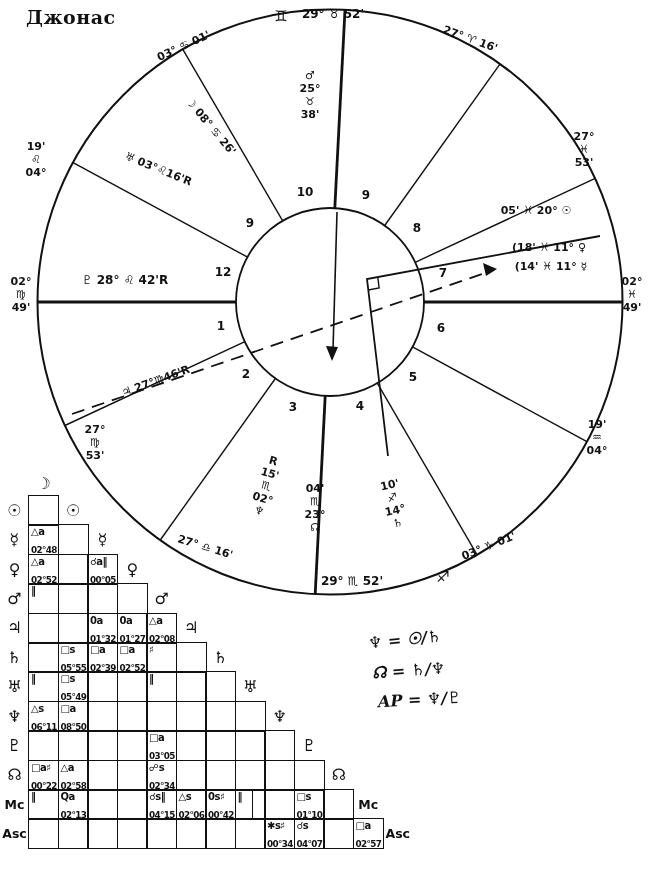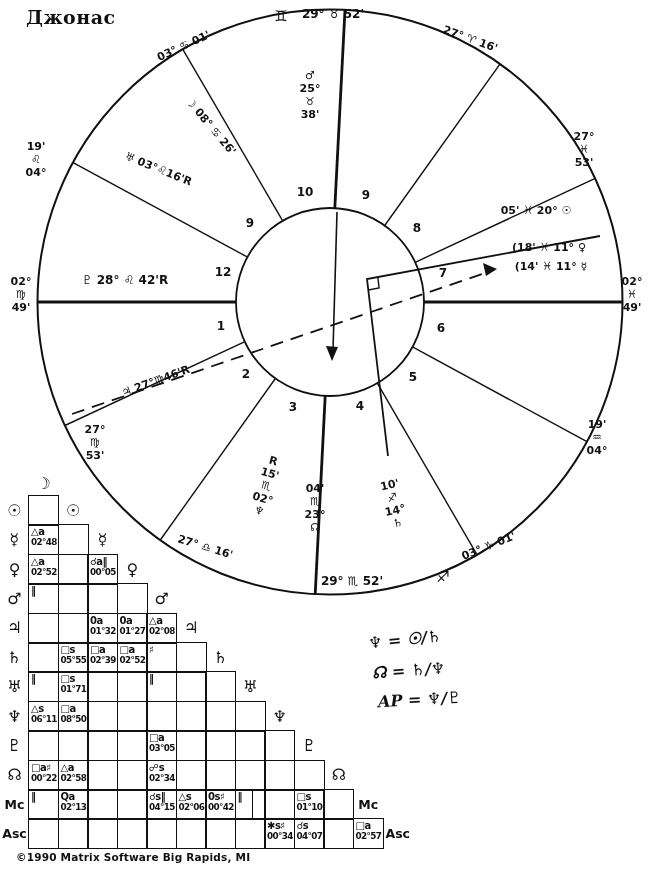--- a/index.html
+++ b/index.html
@@ -11,21 +11,21 @@
   .lbl{position:absolute;font-weight:700;font-size:11px;line-height:1.18;
        white-space:pre-line;text-align:center;transform:translate(-50%,-50%);}
   .info{position:absolute;left:2px;top:333px;font-size:10.5px;font-weight:700;line-height:14px;}
   .formula{position:absolute;font-family:"DejaVu Serif",serif;font-style:italic;
            font-weight:700;font-size:16px;white-space:nowrap;}
   .grow-label{position:absolute;width:27px;text-align:center;font-weight:700;
               transform:translateY(-50%);}
   .gcell{position:absolute;border:1.6px solid #111;box-sizing:border-box;
          background:transparent;padding:1px 1px 0 2px;overflow:hidden;}
   .gcell .asp{display:block;font-size:10px;font-weight:700;line-height:11px;letter-spacing:-.5px;}
-  .gcell .orb{display:block;font-size:8.8px;font-weight:700;line-height:10px;letter-spacing:-.6px;}
+  .gcell .orb{display:block;font-size:8.8px;font-weight:700;line-height:10px;letter-spacing:-.6px;margin-top:8px;}
   .gdiag{position:absolute;font-weight:700;text-align:center;transform:translate(-50%,-50%);}
   .copyright{position:absolute;left:16px;top:851px;font-size:10.5px;font-weight:700;letter-spacing:.2px;}
 </style>
 </head>
 <body>
 
 <div class="page">
 
   <div class="title">Джонас</div>
 
@@ -191,21 +191,21 @@
         <span class="asp">♯</span>
       </div>
       <div class="gcell" style="left: 175.5px; top: 642px; width: 31.1px; height: 31px;"></div>
       <div class="gdiag" style="left: 220.75px; top: 656.7px; font-size: 16px;">♄</div>
       <div class="grow-label" style="left: 1px; top: 686.1px; font-size: 16px;">♅</div>
       <div class="gcell" style="left: 28px; top: 671.4px; width: 31.1px; height: 31px;">
         <span class="asp">‖</span>
       </div>
       <div class="gcell" style="left: 57.5px; top: 671.4px; width: 31.1px; height: 31px;">
         <span class="asp">□s</span>
-        <span class="orb">01°71</span>
+        <span class="orb">05°49</span>
       </div>
       <div class="gcell" style="left: 87px; top: 671.4px; width: 31.1px; height: 31px;"></div>
       <div class="gcell" style="left: 116.5px; top: 671.4px; width: 31.1px; height: 31px;"></div>
       <div class="gcell" style="left: 146px; top: 671.4px; width: 31.1px; height: 31px;">
         <span class="asp">‖</span>
       </div>
       <div class="gcell" style="left: 175.5px; top: 671.4px; width: 31.1px; height: 31px;"></div>
       <div class="gcell" style="left: 205px; top: 671.4px; width: 31.1px; height: 31px;"></div>
       <div class="gdiag" style="left: 250.25px; top: 686.1px; font-size: 16px;">♅</div>
       <div class="grow-label" style="left: 1px; top: 715.5px; font-size: 16px;">♆</div>
@@ -315,14 +315,13 @@
       </div>
       <div class="gdiag" style="left: 397.75px; top: 833.1px; font-size: 12.5px;">Asc</div>
     </div>
 
   <div id="formula-layer">
       <div class="formula" style="left: 368px; top: 630px; transform: rotate(-6deg);">♆ = ☉/♄</div>
       <div class="formula" style="left: 372px; top: 661px; transform: rotate(-4deg);">☊ = ♄/♆</div>
       <div class="formula" style="left: 378px; top: 690px; transform: rotate(-3deg);">AP = ♆/♇</div>
     </div>
 
-  <div class="copyright">©1990 Matrix Software Big Rapids, MI</div>
 </div>
 
 </body></html>

